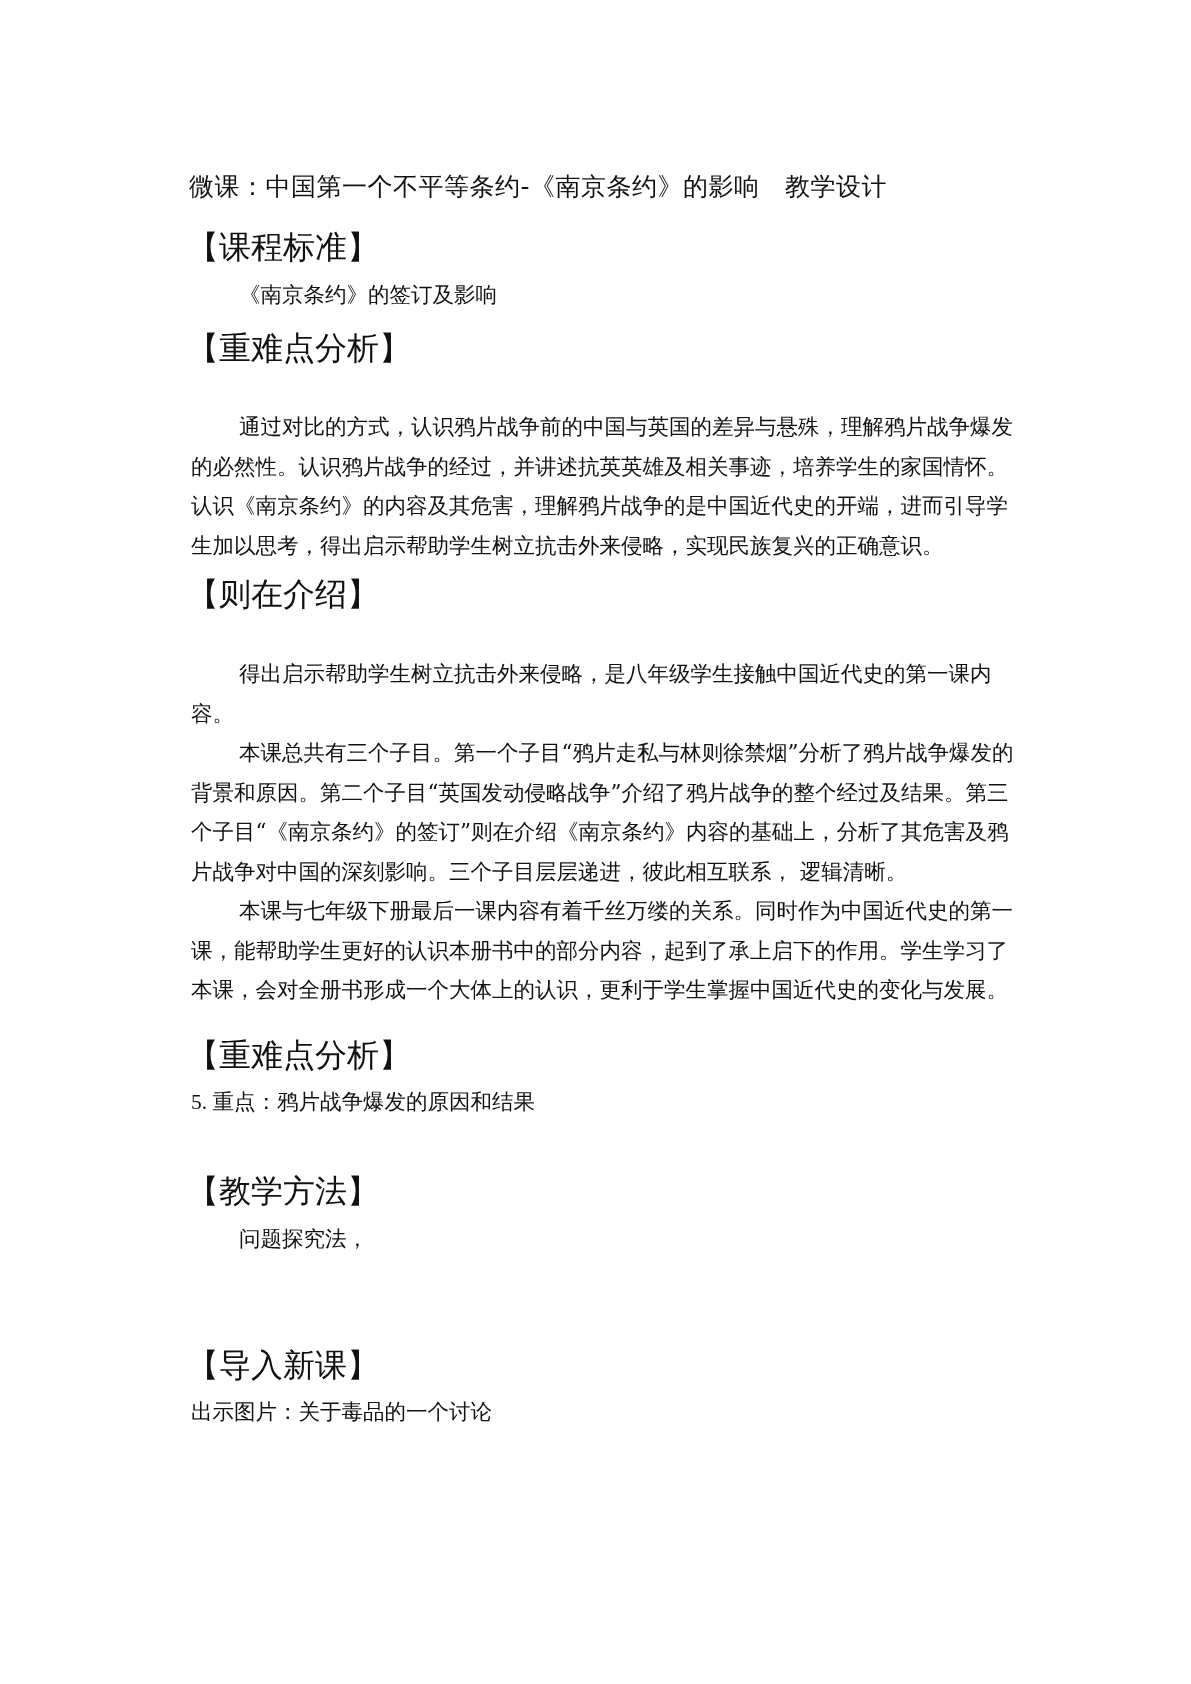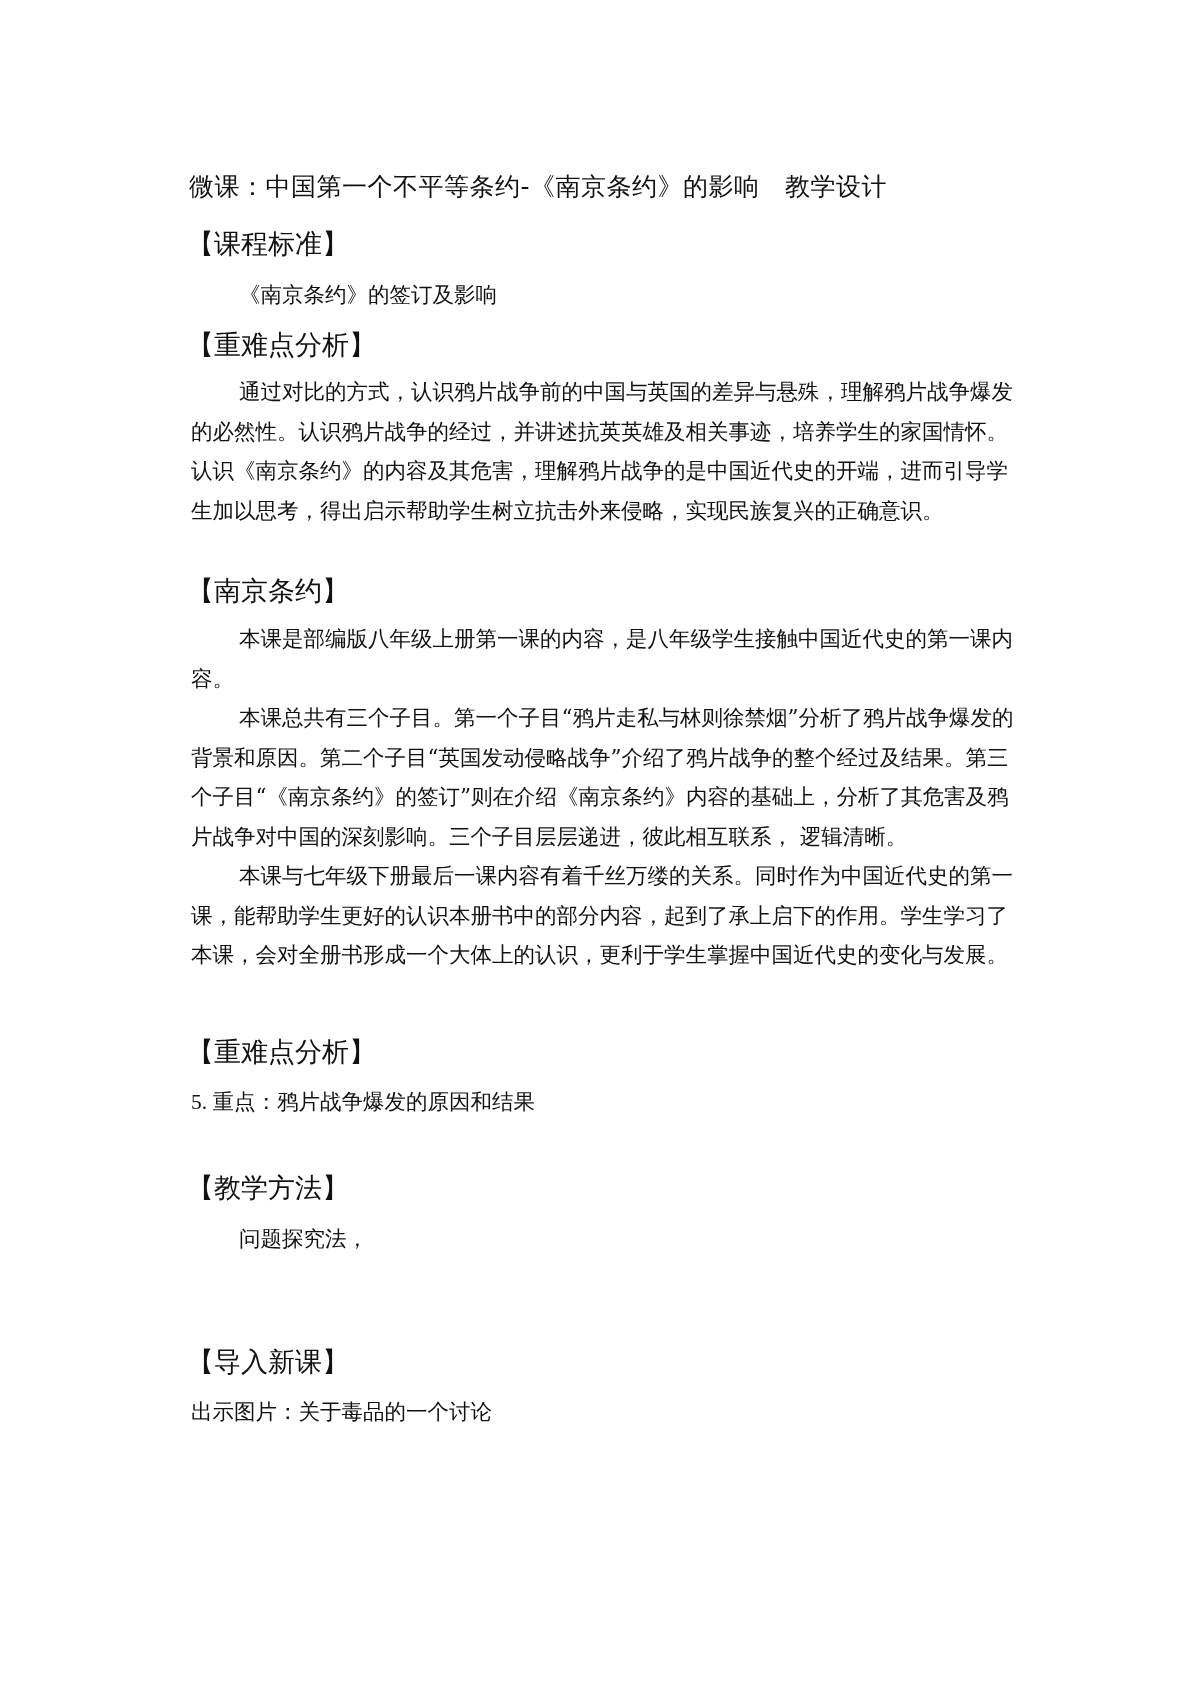--- a/index.html
+++ b/index.html
@@ -1,40 +1,40 @@
 <!DOCTYPE html>
 <html><head>
   <meta charset="utf-8">
   <style>
     html, body { margin: 0; padding: 0; background: #ffffff; }
     body { width: 1191px; height: 1684px; position: relative; overflow: hidden; color: #111; }
     .page { position: absolute; left: 9px; top: 0; width: 1191px; height: 1684px; padding-left: 36px; }
     .title { position: absolute; left: 180px; top: 170px; font-family: "DejaVu Sans", sans-serif; font-size: 25px; letter-spacing: 0.5px; white-space: nowrap; }
-    .h { position: absolute; left: 178px; font-family: Liberation Sans, sans-serif; font-size: 27px; white-space: nowrap; }
-    .p { position: absolute; left: 182px; width: 830px; font-family: "DejaVu Serif", serif; font-size: 21.5px; line-height: 39.5px; }
+    .h { position: absolute; left: 178px; font-family: Liberation Sans, sans-serif; font-size: 32px; white-space: nowrap; }
+    .p { position: absolute; left: 182px; width: 830px; font-family: "DejaVu Serif", serif; font-size: 21.5px; line-height: 39.5px; margin-top: 35px; }
     .p .indent { display: block; text-indent: 48px; }
     .line { position: absolute; left: 182px; font-family: Liberation Serif, serif; font-size: 21.5px; white-space: nowrap; }
   </style>
 </head>
 <body>
 
 <div class="page">
   <div class="title">微课：中国第一个不平等条约-《南京条约》的影响　教学设计</div>
 
   <div class="h" style="top:226px">【课程标准】</div>
   <div class="line" style="top:280px; left:230px">《南京条约》的签订及影响</div>
 
   <div class="h" style="top:327px">【重难点分析】</div>
   <div class="p" style="top:372px">
     <span class="indent">通过对比的方式，认识鸦片战争前的中国与英国的差异与悬殊，理解鸦片战争爆发的必然性。认识鸦片战争的经过，并讲述抗英英雄及相关事迹，培养学生的家国情怀。认识《南京条约》的内容及其危害，理解鸦片战争的是中国近代史的开端，进而引导学生加以思考，得出启示帮助学生树立抗击外来侵略，实现民族复兴的正确意识。</span>
   </div>
 
-  <div class="h" style="top:573px">【南京条约】</div>
+  <div class="h" style="top:573px">【则在介绍】</div>
   <div class="p" style="top:619px">
-    <span class="indent">本课是部编版八年级上册第一课的内容，是八年级学生接触中国近代史的第一课内容。</span>
+    <span class="indent">得出启示帮助学生树立抗击外来侵略，是八年级学生接触中国近代史的第一课内容。</span>
     <span class="indent">本课总共有三个子目。第一个子目“鸦片走私与林则徐禁烟”分析了鸦片战争爆发的背景和原因。第二个子目“英国发动侵略战争”介绍了鸦片战争的整个经过及结果。第三个子目“《南京条约》的签订”则在介绍《南京条约》内容的基础上，分析了其危害及鸦片战争对中国的深刻影响。三个子目层层递进，彼此相互联系， 逻辑清晰。</span>
     <span class="indent">本课与七年级下册最后一课内容有着千丝万缕的关系。同时作为中国近代史的第一课，能帮助学生更好的认识本册书中的部分内容，起到了承上启下的作用。学生学习了本课，会对全册书形成一个大体上的认识，更利于学生掌握中国近代史的变化与发展。</span>
   </div>
 
   <div class="h" style="top:1034px">【重难点分析】</div>
   <div class="line" style="top:1087px">5.  重点：鸦片战争爆发的原因和结果</div>
 
   <div class="h" style="top:1170px">【教学方法】</div>
   <div class="line" style="top:1224px; left:230px">问题探究法，</div>
 

